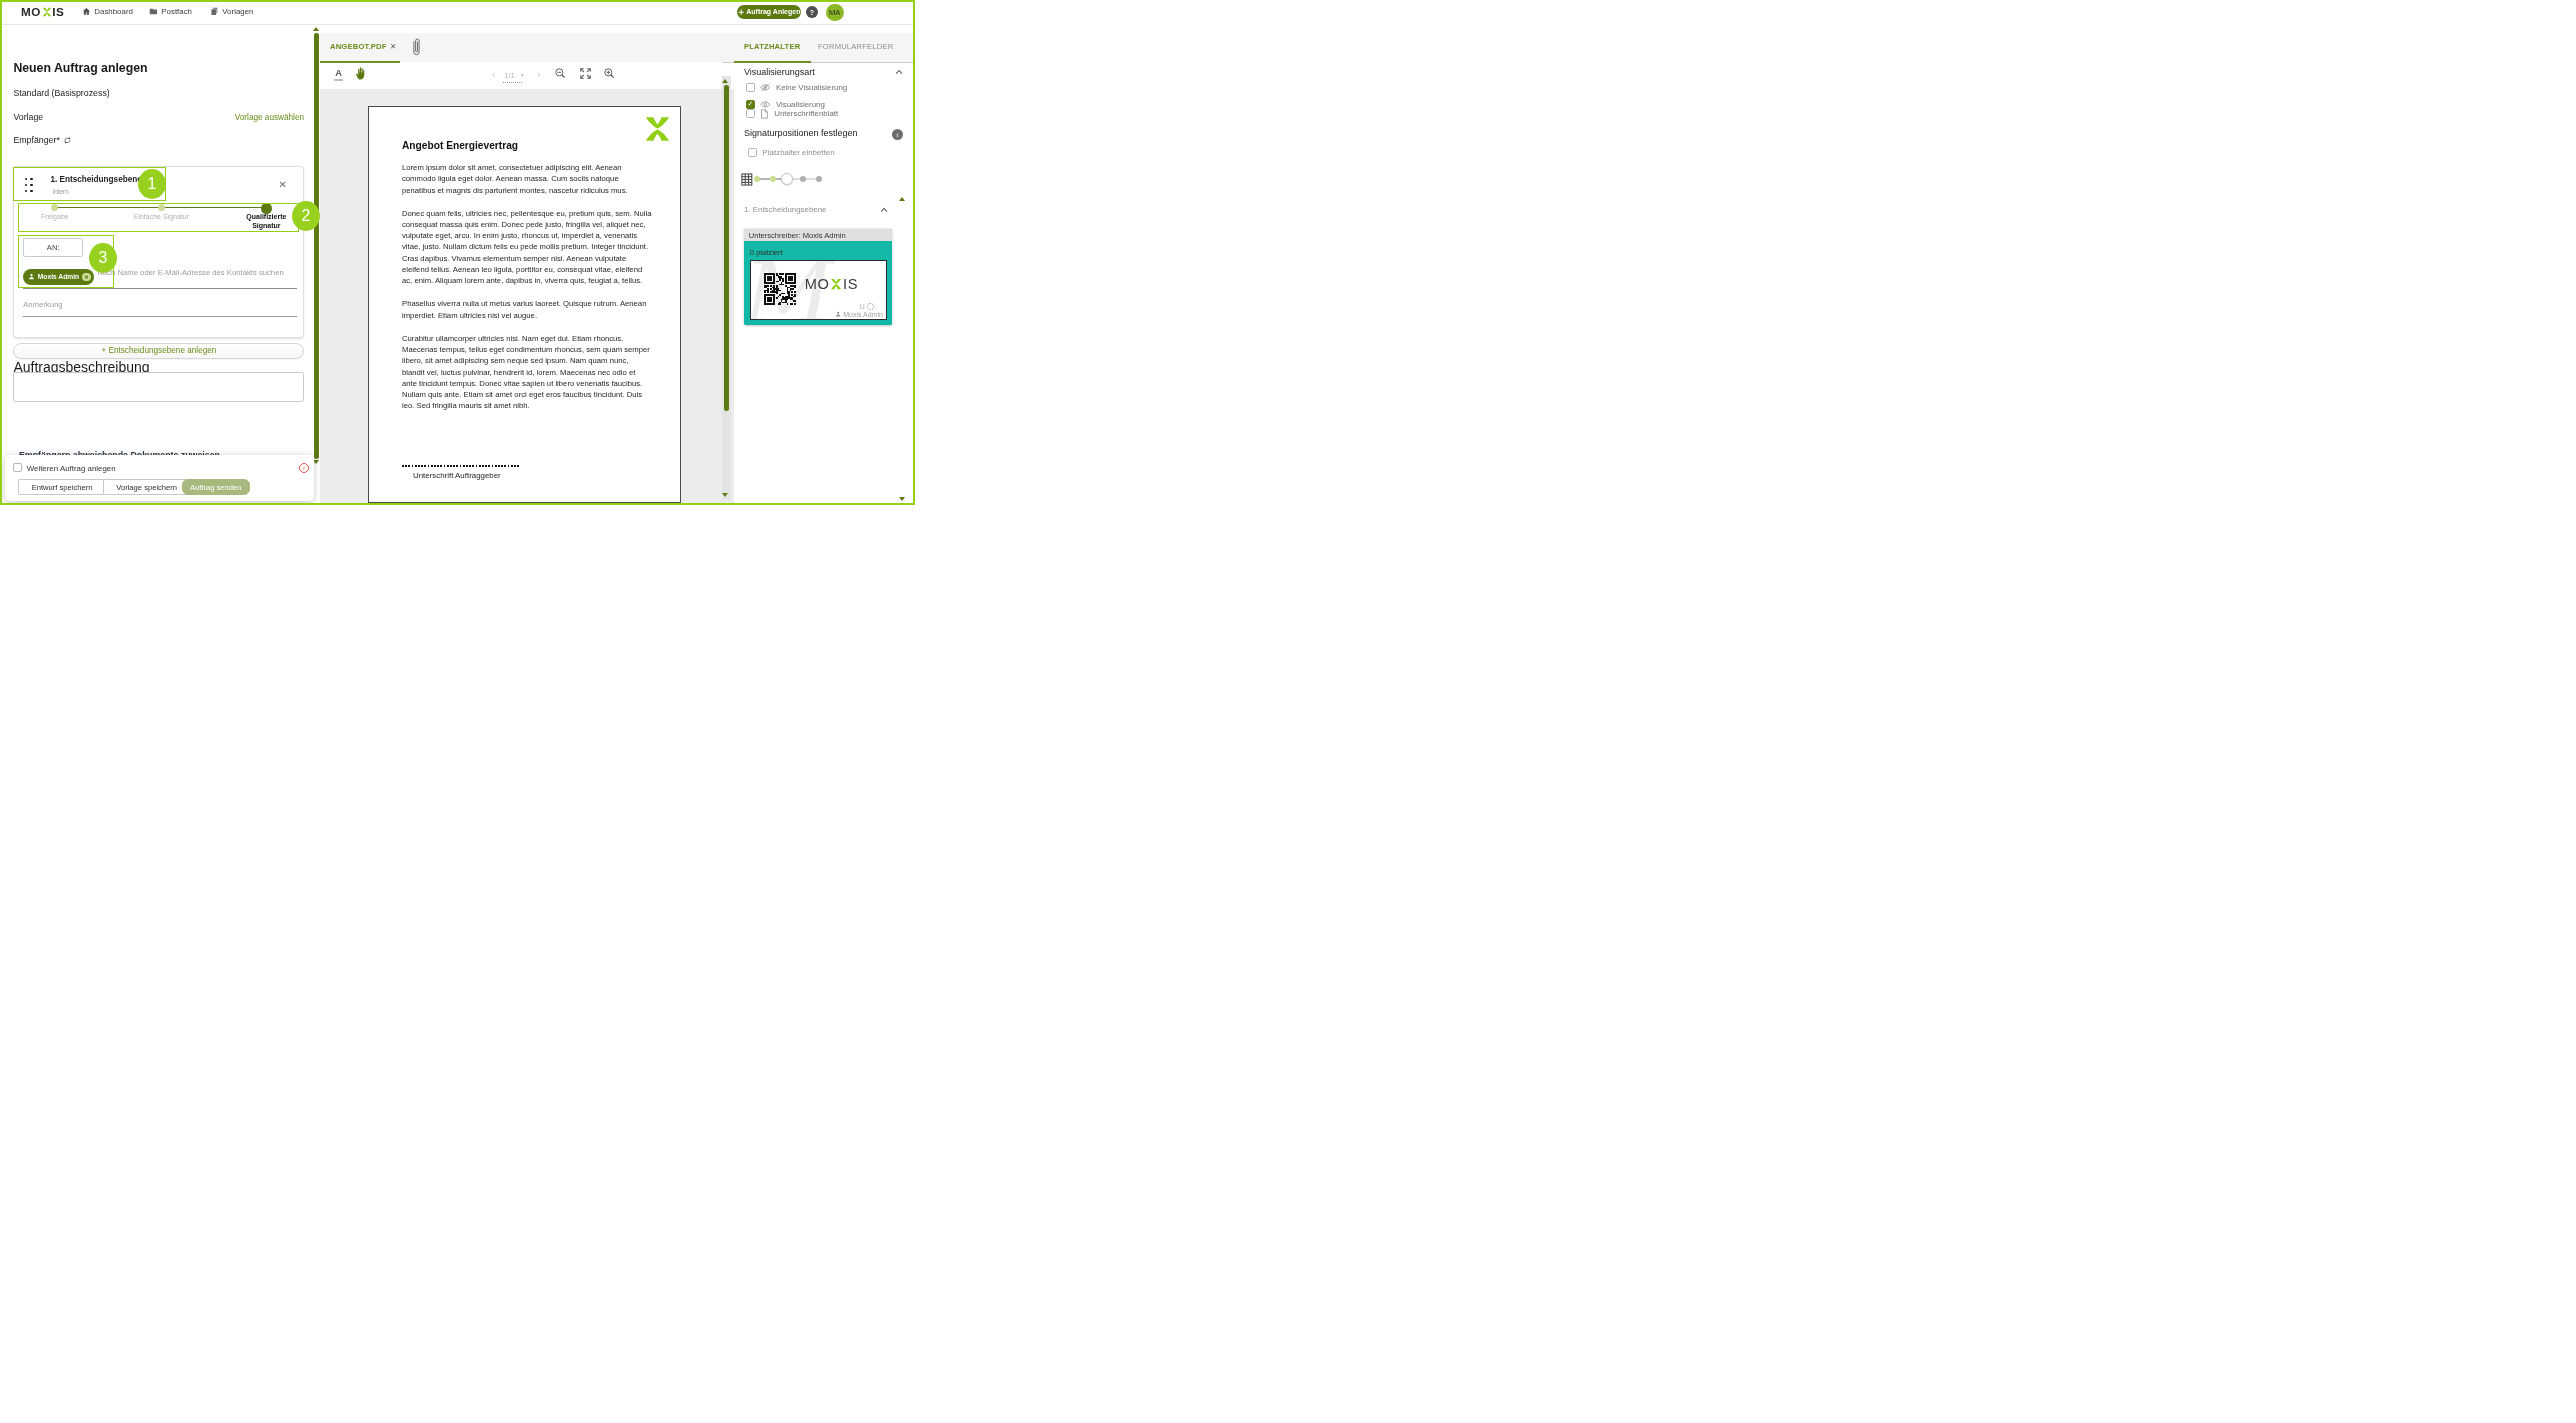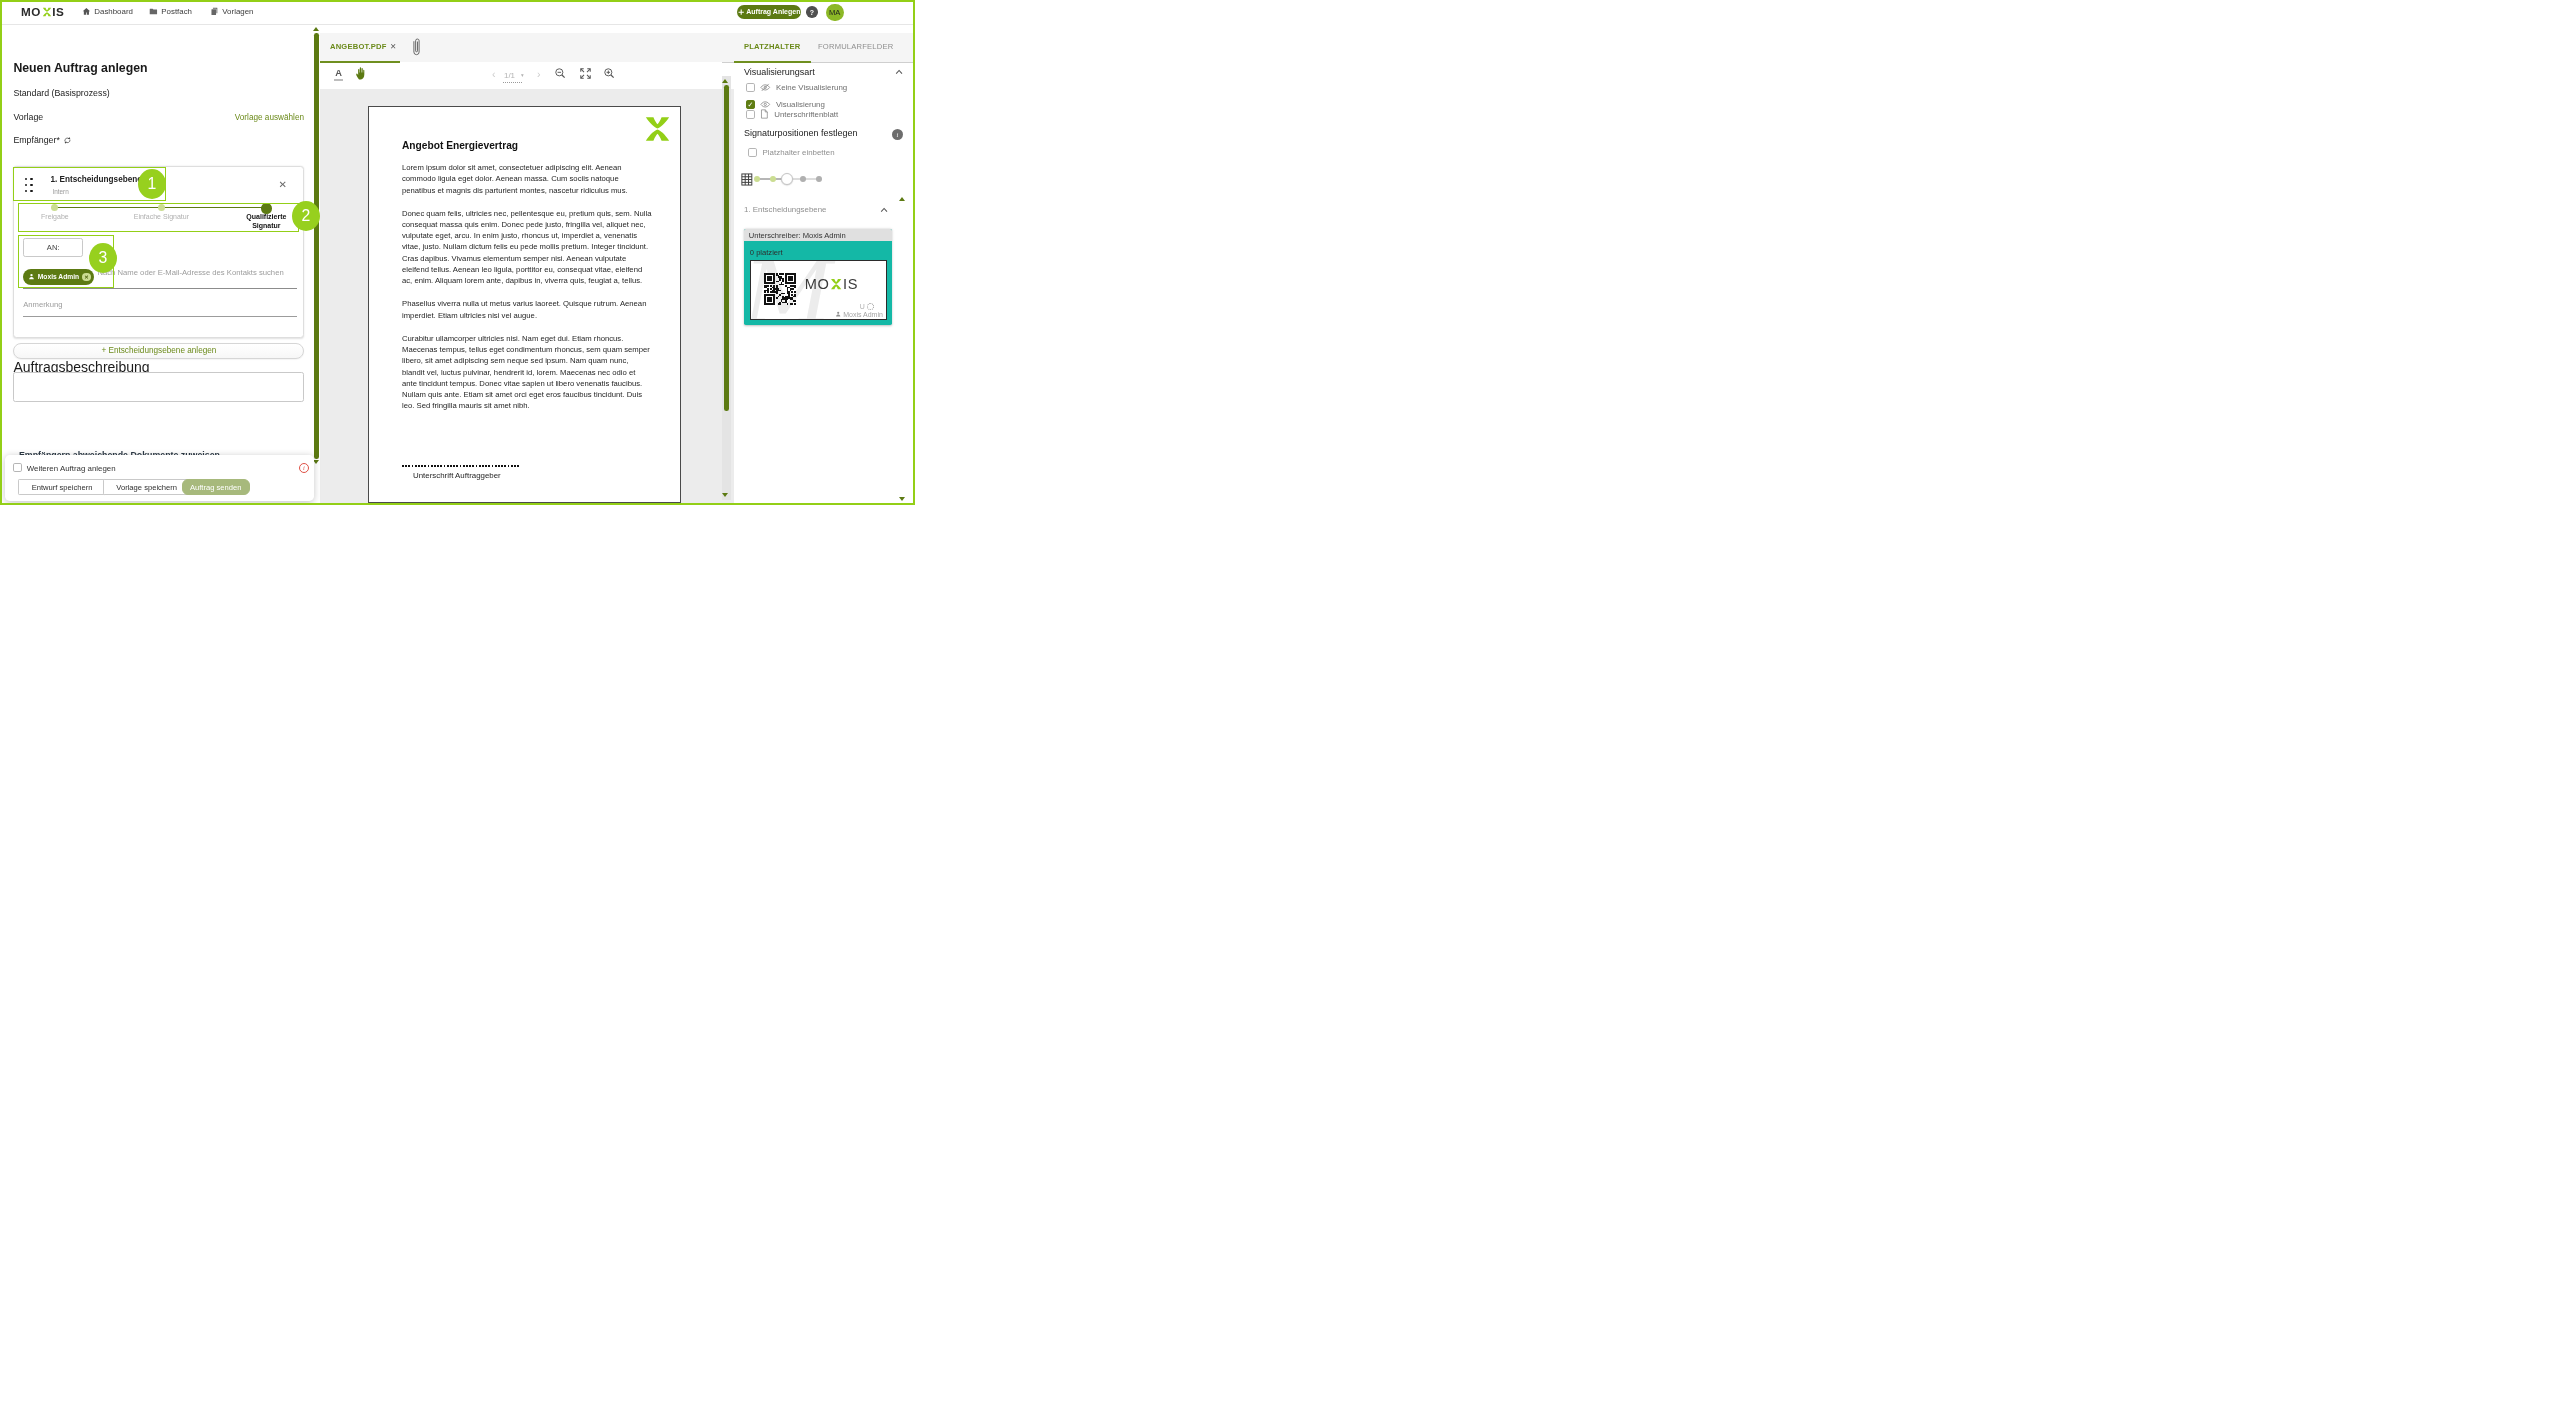--- a/index.html
+++ b/index.html
@@ -100,21 +100,21 @@
       background:repeating-linear-gradient(90deg,#111 0 1.8px,transparent 1.8px 3.2px); }
   .sig-cap { position:absolute; left:44px; top:364px; font-size:7.9px; color:#1f1f1f; }
 
   .pscroll-track { position:absolute; left:722px; top:76px; width:8.8px; height:424px; background:#e4e4e4; z-index:2; }
   .pscroll-thumb { position:absolute; left:724px; top:85px; width:5.3px; height:326px; background:#5c7a12; border-radius:2.3px; z-index:3; }
 
   
   .sb-tab1 { position:absolute; left:744px; top:42px; font-size:7.6px; font-weight:700; letter-spacing:0.2px; color:#6b8a1a; cursor:pointer; }
   .sb-tab2 { position:absolute; left:818px; top:42px; font-size:7.6px; letter-spacing:0.2px; color:#8f8f8f; cursor:pointer; }
   .sb-h { position:absolute; font-size:9px; color:#232323; }
-  .sb-row { position:absolute; display:flex; align-items:flex-end; gap:5.3px; }
+  .sb-row { position:absolute; display:flex; align-items:flex-start; gap:5.3px; }
   .sb-row .lbl { font-size:7.9px; color:#6f6f6f; }
   .cbx.checked { background:#5f7d14; border-color:#5f7d14; color:#fff; font-size:7px; display:flex; align-items:center; justify-content:center; }
   .chev { position:absolute; cursor:pointer; }
   .info-dot { position:absolute; left:892px; top:129px; width:11px; height:11px; border-radius:50%; background:#6d6d6d; color:#fff; font-size:6.4px; font-style:italic; font-family:"Liberation Serif",serif; display:flex; align-items:center; justify-content:center; cursor:pointer; }
 
   .zs-seg { position:absolute; top:178px; height:2.3px; }
   .zs-dot { position:absolute; top:176px; width:5.8px; height:5.8px; border-radius:50%; }
   .zs-handle { position:absolute; left:781px; top:173px; width:12.3px; height:12.3px; border-radius:50%; background:#fff; border:1.2px solid #c6c6c6; box-shadow:0 0.6px 1.2px rgba(0,0,0,.2); cursor:pointer; z-index:2; }
 
   .signer-card { position:absolute; left:744px; top:229px; width:148px; height:96px; background:#14b8a6; border-radius:1.8px; box-shadow:0 0.6px 2.3px rgba(0,0,0,.25); }

